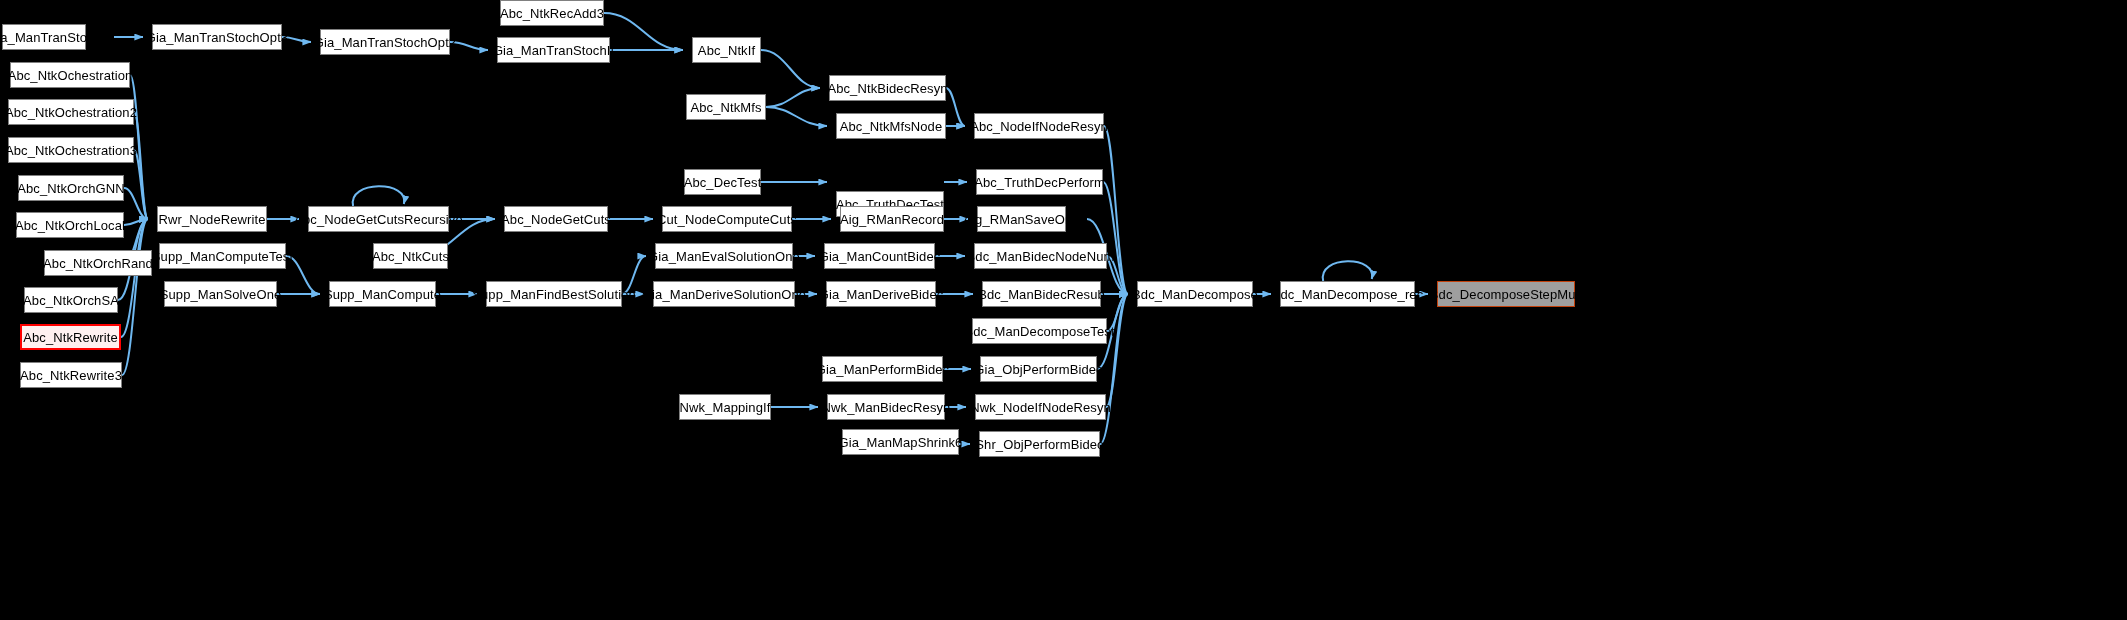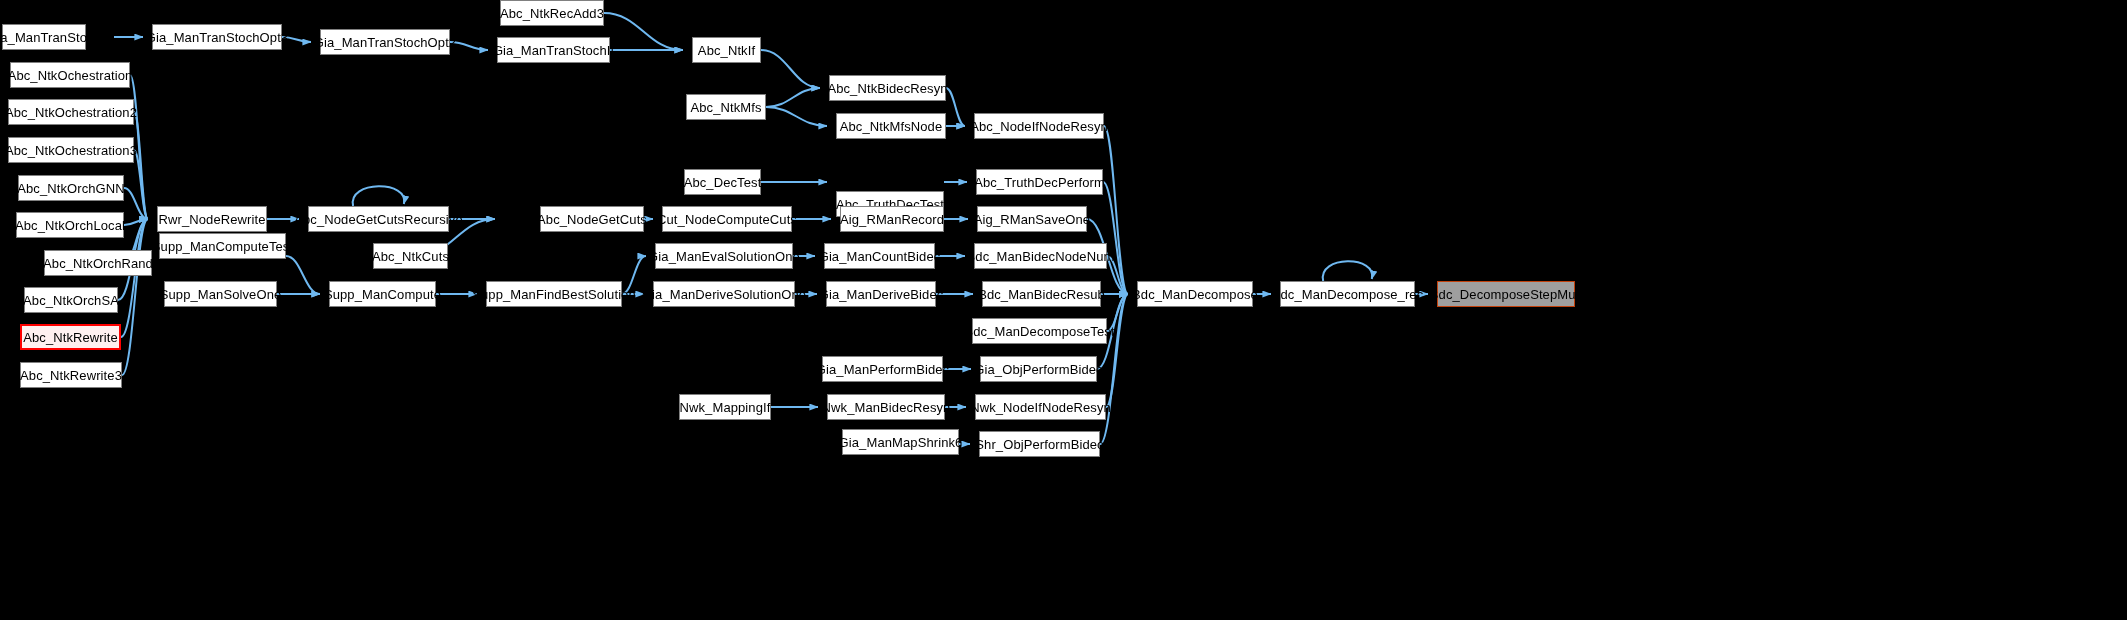--- a/index.html
+++ b/index.html
@@ -139,29 +139,29 @@
       <div class="node" style="left: 8px; top: 99px; width: 126px;">Abc_NtkOchestration2</div>
       <div class="node" style="left: 8px; top: 137px; width: 126px;">Abc_NtkOchestration3</div>
       <div class="node" style="left: 18px; top: 175px; width: 106px;">Abc_NtkOrchGNN</div>
       <div class="node" style="left: 16px; top: 212px; width: 108px;">Abc_NtkOrchLocal</div>
       <div class="node" style="left: 16px; top: 250px; width: 108px; margin-left: 28px;">Abc_NtkOrchRand</div>
       <div class="node" style="left: 24px; top: 287px; width: 94px;">Abc_NtkOrchSA</div>
       <div class="node highlight" style="left: 20px; top: 324px; width: 101px;">Abc_NtkRewrite</div>
       <div class="node" style="left: 20px; top: 362px; width: 102px;">Abc_NtkRewrite3</div>
       <div class="node" style="left: 157px; top: 206px; width: 110px;">Rwr_NodeRewrite</div>
       <div class="node" style="left: 308px; top: 206px; width: 141px;">Abc_NodeGetCutsRecursive</div>
-      <div class="node" style="left: 504px; top: 206px; width: 104px; margin-left: 36px;">Abc_NodeGetCuts</div>
+      <div class="node" style="left: 504px; top: 206px; width: 104px;">Abc_NodeGetCuts</div>
       <div class="node" style="left: 662px; top: 206px; width: 130px;">Cut_NodeComputeCuts</div>
       <div class="node" style="left: 684px; top: 169px; width: 77px;">Abc_DecTest</div>
       <div class="node" style="left: 836px; top: 169px; width: 108px; margin-top: 22px;">Abc_TruthDecTest</div>
       <div class="node" style="left: 976px; top: 169px; width: 127px;">Abc_TruthDecPerform</div>
       <div class="node" style="left: 840px; top: 206px; width: 104px;">Aig_RManRecord</div>
-      <div class="node" style="left: 977px; top: 206px; width: 110px;">Aig_RManSaveOne</div>
+      <div class="node" style="left: 977px; top: 206px; width: 89px;">Aig_RManSaveOne</div>
       <div class="node" style="left: 342px; top: 243px; width: 75px; margin-left: 31px;">Abc_NtkCuts</div>
-      <div class="node" style="left: 159px; top: 233px; width: 127px;">Supp_ManComputeTest</div>
+      <div class="node" style="left: 159px; top: 243px; width: 127px;">Supp_ManComputeTest</div>
       <div class="node" style="left: 164px; top: 281px; width: 113px;">Supp_ManSolveOne</div>
       <div class="node" style="left: 329px; top: 281px; width: 107px;">Supp_ManCompute</div>
       <div class="node" style="left: 486px; top: 281px; width: 136px;">Supp_ManFindBestSolution</div>
       <div class="node" style="left: 655px; top: 243px; width: 138px;">Gia_ManEvalSolutionOne</div>
       <div class="node" style="left: 653px; top: 281px; width: 142px;">Gia_ManDeriveSolutionOne</div>
       <div class="node" style="left: 824px; top: 243px; width: 111px;">Gia_ManCountBidec</div>
       <div class="node" style="left: 826px; top: 281px; width: 110px;">Gia_ManDeriveBidec</div>
       <div class="node" style="left: 974px; top: 243px; width: 133px;">Bdc_ManBidecNodeNum</div>
       <div class="node" style="left: 982px; top: 281px; width: 119px;">Bdc_ManBidecResub</div>
       <div class="node" style="left: 972px; top: 318px; width: 135px;">Bdc_ManDecomposeTest</div>

